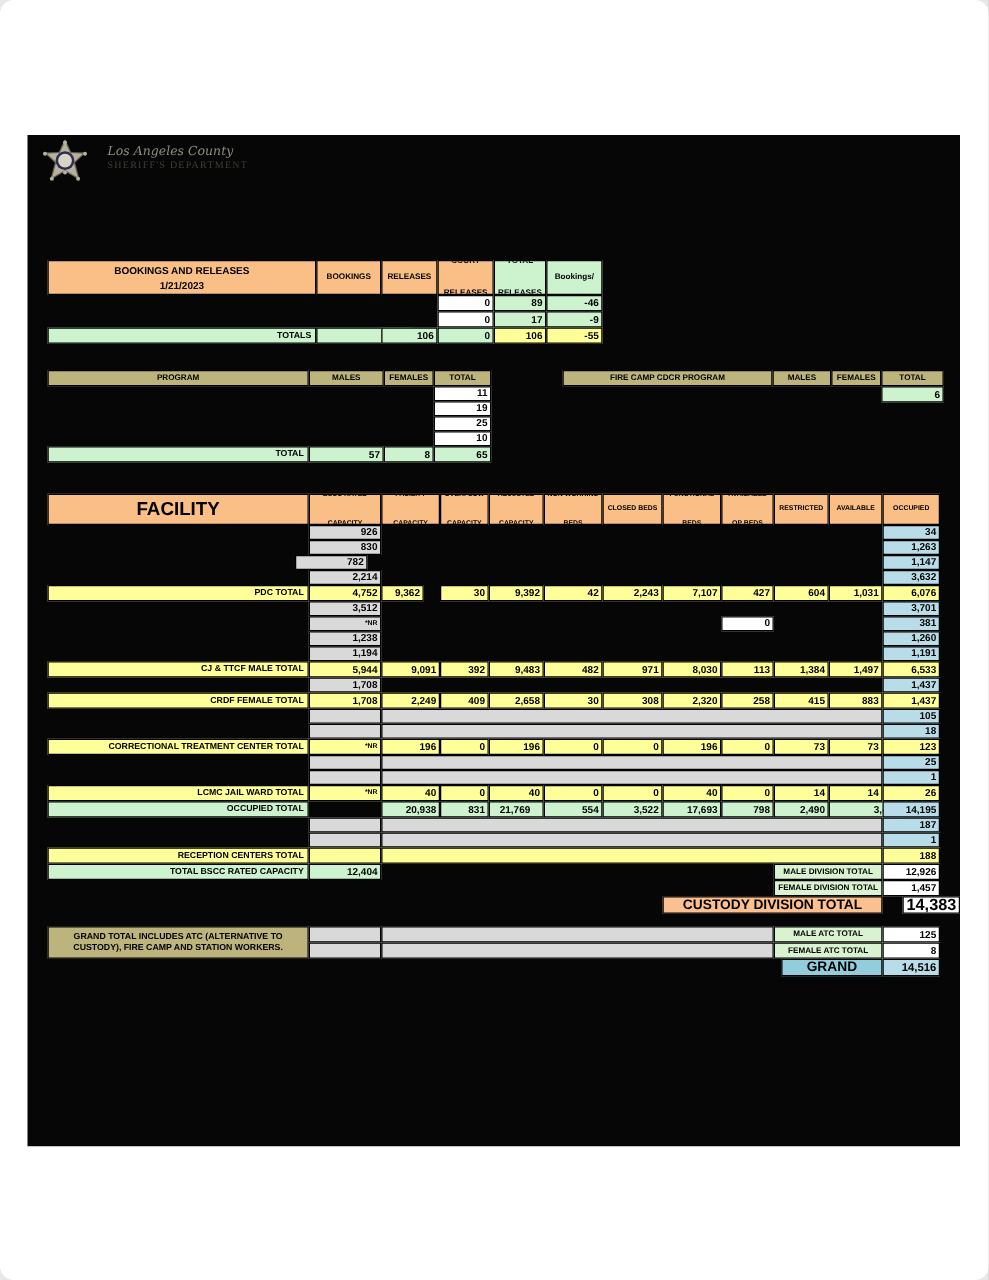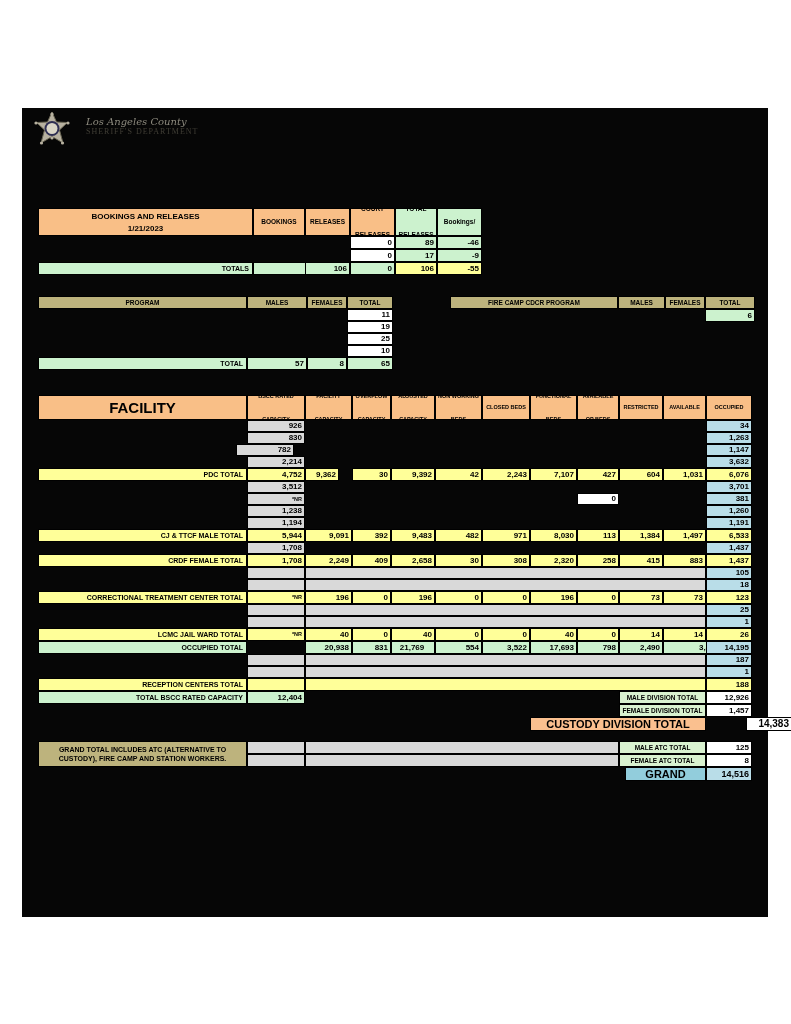--- a/index.html
+++ b/index.html
@@ -1,17 +1,17 @@
 <!DOCTYPE html>
 <html style="--c-orange: #F9BF87; --c-green: #CCF2CE; --c-palegreen: #D9F2D0; --c-yellow: #FFFF99; --c-tan: #BDB37D; --c-blue: #B9DDE8; --c-gray: #D9D9D9; --c-custody: #FAC08F; --c-grandblue: #92CDDC;"><head>
 <meta charset="utf-8">
 <style>
   html,body{margin:0;padding:0;background:#e8e8e8;}
   .page{position:relative;width:791px;height:1024px;background:#ffffff;overflow:hidden;
-        font-family:"Liberation Sans",sans-serif;}
+        font-family:"Liberation Sans",sans-serif;border-radius:11px;}
   .sheet{position:absolute;left:22px;top:108px;width:746px;height:809px;background:#060606;}
   .logo{position:absolute;left:12px;top:4px;}
   .logo-text{position:absolute;left:64px;top:8px;}
   .logo-l1{font-family:"DejaVu Serif",serif;font-style:italic;font-size:10px;color:#8d8a7e;}
   .logo-l2{font-family:"Liberation Serif",serif;font-size:8px;letter-spacing:1px;color:#4a473d;opacity:.85;}
   .tbl{position:absolute;}
   .cell{position:absolute;box-sizing:border-box;border:1px solid #000;overflow:hidden;color:#000;}
   .num{text-align:right;font-weight:bold;font-size:8px;padding-right:2px;}
   .lblr{text-align:right;font-weight:bold;font-size:7px;padding-right:3px;white-space:nowrap;}
   .ctr{text-align:center;font-weight:bold;}
@@ -221,21 +221,21 @@
         <div class="cell bg-yellow" style="left: 209px; top: 283px; width: 58px; height: 13px; line-height: 11px;"></div>
         <div class="cell bg-yellow" style="left: 267px; top: 283px; width: 401px; height: 13px; line-height: 11px;"></div>
         <div class="cell bg-yellow num" style="left: 668px; top: 283px; width: 46px; height: 13px; line-height: 11px;">188</div>
         <div class="cell bg-green lblr" style="left: 0px; top: 296px; width: 209px; height: 13px; line-height: 11px;">TOTAL BSCC RATED CAPACITY</div>
         <div class="cell bg-green num" style="left: 209px; top: 296px; width: 58px; height: 13px; line-height: 11px;">12,404</div>
         <div class="cell bg-paleg hdr-sm ctr" style="left: 581px; top: 296px; width: 87px; height: 13px; line-height: 11px;">MALE DIVISION TOTAL</div>
         <div class="cell bg-white num" style="left: 668px; top: 296px; width: 46px; height: 13px; line-height: 11px;">12,926</div>
         <div class="cell bg-paleg hdr-sm ctr" style="left: 581px; top: 309px; width: 87px; height: 13px; line-height: 11px;">FEMALE DIVISION TOTAL</div>
         <div class="cell bg-white num" style="left: 668px; top: 309px; width: 46px; height: 13px; line-height: 11px;">1,457</div>
         <div class="cell bg-custody ctr" style="left: 492px; top: 322px; width: 176px; height: 14px; line-height: 12px; font-size: 11px;">CUSTODY DIVISION TOTAL</div>
-        <div class="cell bg-white num" style="left: 708px; top: 322px; width: 46px; height: 14px; line-height: 12px; font-size: 10px;">14,383</div>
+        <div class="cell bg-white num" style="left: 684px; top: 322px; width: 46px; height: 14px; line-height: 12px; font-size: 13px;">14,383</div>
       </div>
     <div id="footer" class="tbl" style="left: 16px; top: 633px; width: 714px; height: 40px;">
         <div class="cell bg-tan ctr" style="left: 0px; top: 0px; width: 209px; height: 26px; line-height: 1.3; font-size: 7px; display: flex; align-items: center; justify-content: center; padding: 1px 4px;">GRAND TOTAL INCLUDES ATC (ALTERNATIVE TO CUSTODY), FIRE CAMP AND STATION WORKERS.</div>
         <div class="cell bg-gray" style="left: 209px; top: 0px; width: 58px; height: 13px; line-height: 11px;"></div>
         <div class="cell bg-gray" style="left: 267px; top: 0px; width: 314px; height: 13px; line-height: 11px;"></div>
         <div class="cell bg-paleg hdr-sm ctr" style="left: 581px; top: 0px; width: 87px; height: 13px; line-height: 11px;">MALE ATC TOTAL</div>
         <div class="cell bg-white num" style="left: 668px; top: 0px; width: 46px; height: 13px; line-height: 11px;">125</div>
         <div class="cell bg-gray" style="left: 209px; top: 13px; width: 58px; height: 13px; line-height: 11px;"></div>
         <div class="cell bg-gray" style="left: 267px; top: 13px; width: 314px; height: 13px; line-height: 11px;"></div>
         <div class="cell bg-paleg hdr-sm ctr" style="left: 581px; top: 13px; width: 87px; height: 13px; line-height: 11px;">FEMALE ATC TOTAL</div>

